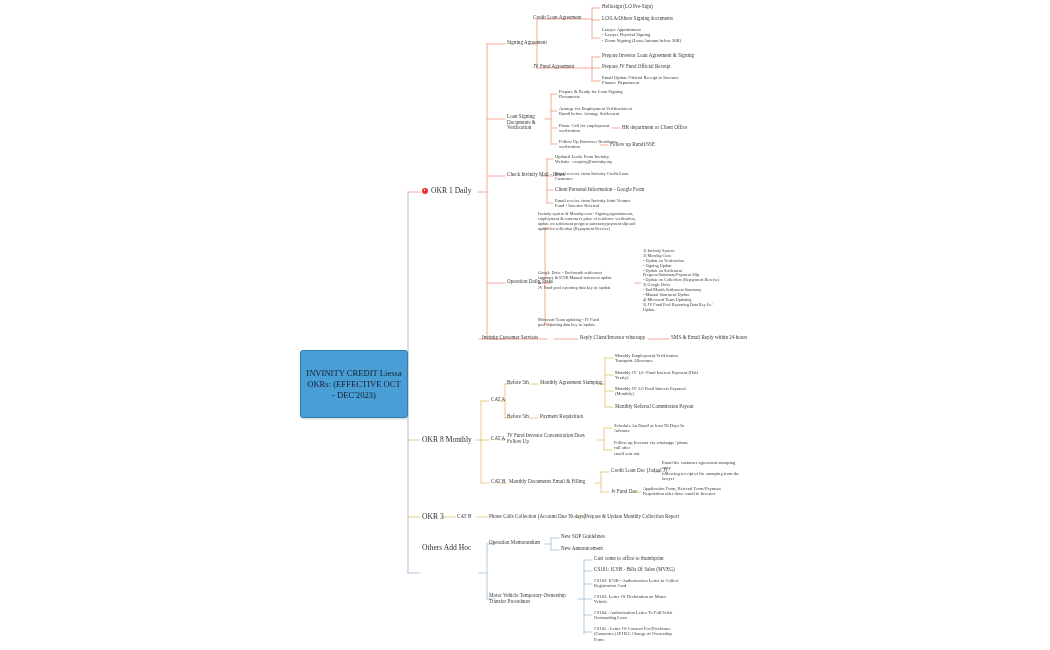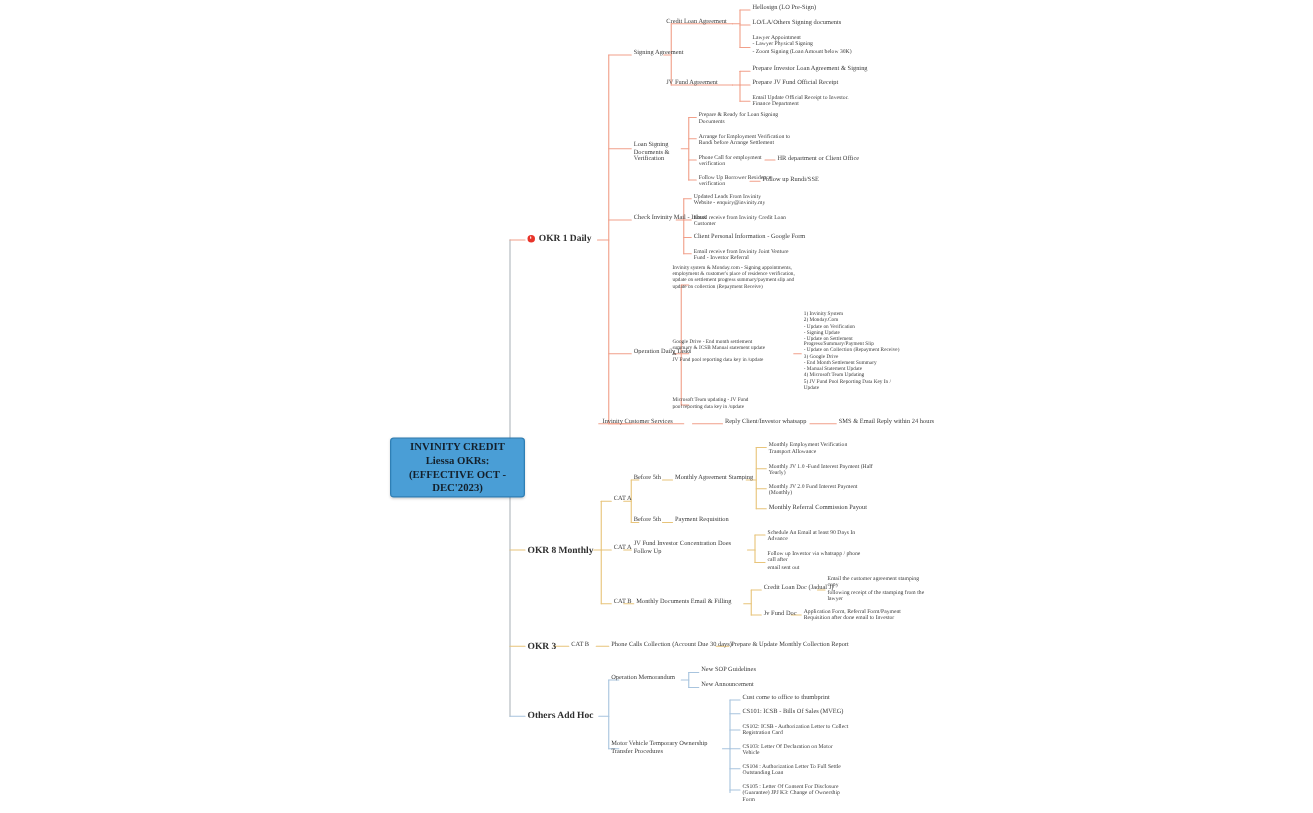--- a/index.html
+++ b/index.html
@@ -24,40 +24,39 @@
   }
   .node {
     position: absolute;
     line-height: 1.12;
     white-space: pre-line;
     color: #2b2b2b;
   }
   
   .root {
     width: 108px;
-    height: 48px;
+    height: 68px;
     background: #4a9ed6;
     border: 1px solid #2f7fb5;
     border-radius: 3px;
     color: #14202b;
     font-size: 8.6px;
-    font-weight: bold;
+    font-weight: normal;
     text-align: center;
     display: flex;
     align-items: center;
     justify-content: center;
     padding: 2px 4px;
     line-height: 1.28;
     box-shadow: 0 1px 2px rgba(0,0,0,.18);
-    margin-left: 12px;
   }
   
   .l1 {
     font-size: 7.6px;
-    font-weight: bold;
+    font-weight: normal;
     color: #2f2f2f;
     white-space: nowrap;
   }
   .dot {
     display: inline-block;
     width: 6px; height: 6px;
     border-radius: 50%;
     background: #e8342a;
     margin-right: 3px;
     vertical-align: middle;
@@ -331,21 +330,21 @@
 lawyer</div>
   <div class="node lx nowrap" style="left:611px; top:489px;">Jv Fund Doc</div>
   <div class="node lx tiny wrap" style="left:643px; top:486px; width:110px;">Application Form, Referral Form/Payment
 Requisition after done email to Investor</div>
 
   <div class="node l1" style="left:422px; top:513px;">OKR 3</div>
   <div class="node lx nowrap" style="left:457px; top:514px;">CAT B</div>
   <div class="node lx nowrap" style="left:489px; top:514px;">Phone Calls Collection (Account Due 30 days)</div>
   <div class="node lx nowrap" style="left:585px; top:514px;">Prepare &amp; Update Monthly Collection Report</div>
 
-  <div class="node l1" style="left:422px; top:568px;">Others Add Hoc</div>
+  <div class="node l1" style="left:422px; top:544px;">Others Add Hoc</div>
   <div class="node lx nowrap" style="left:489px; top:540px;">Operation Memorandum</div>
   <div class="node lx nowrap" style="left:561px; top:534px;">New SOP Guidelines</div>
   <div class="node lx nowrap" style="left:561px; top:546px;">New Announcement</div>
 
   <div class="node lx wrap" style="left:489px; top:593px; width:90px;">Motor Vehicle Temporary Ownership Transfer Procedures</div>
   <div class="node lx nowrap" style="left:594px; top:556px;">Cust come to office to thumbprint</div>
   <div class="node lx nowrap" style="left:594px; top:567px;">CS101: ICSB - Bills Of Sales (MVEG)</div>
   <div class="node lx tiny wrap" style="left:594px; top:578px; width:110px;">CS102: ICSB - Authorization Letter to Collect
 Registration Card</div>
   <div class="node lx tiny wrap" style="left:594px; top:594px; width:110px;">CS103: Letter Of Declaration on Motor

